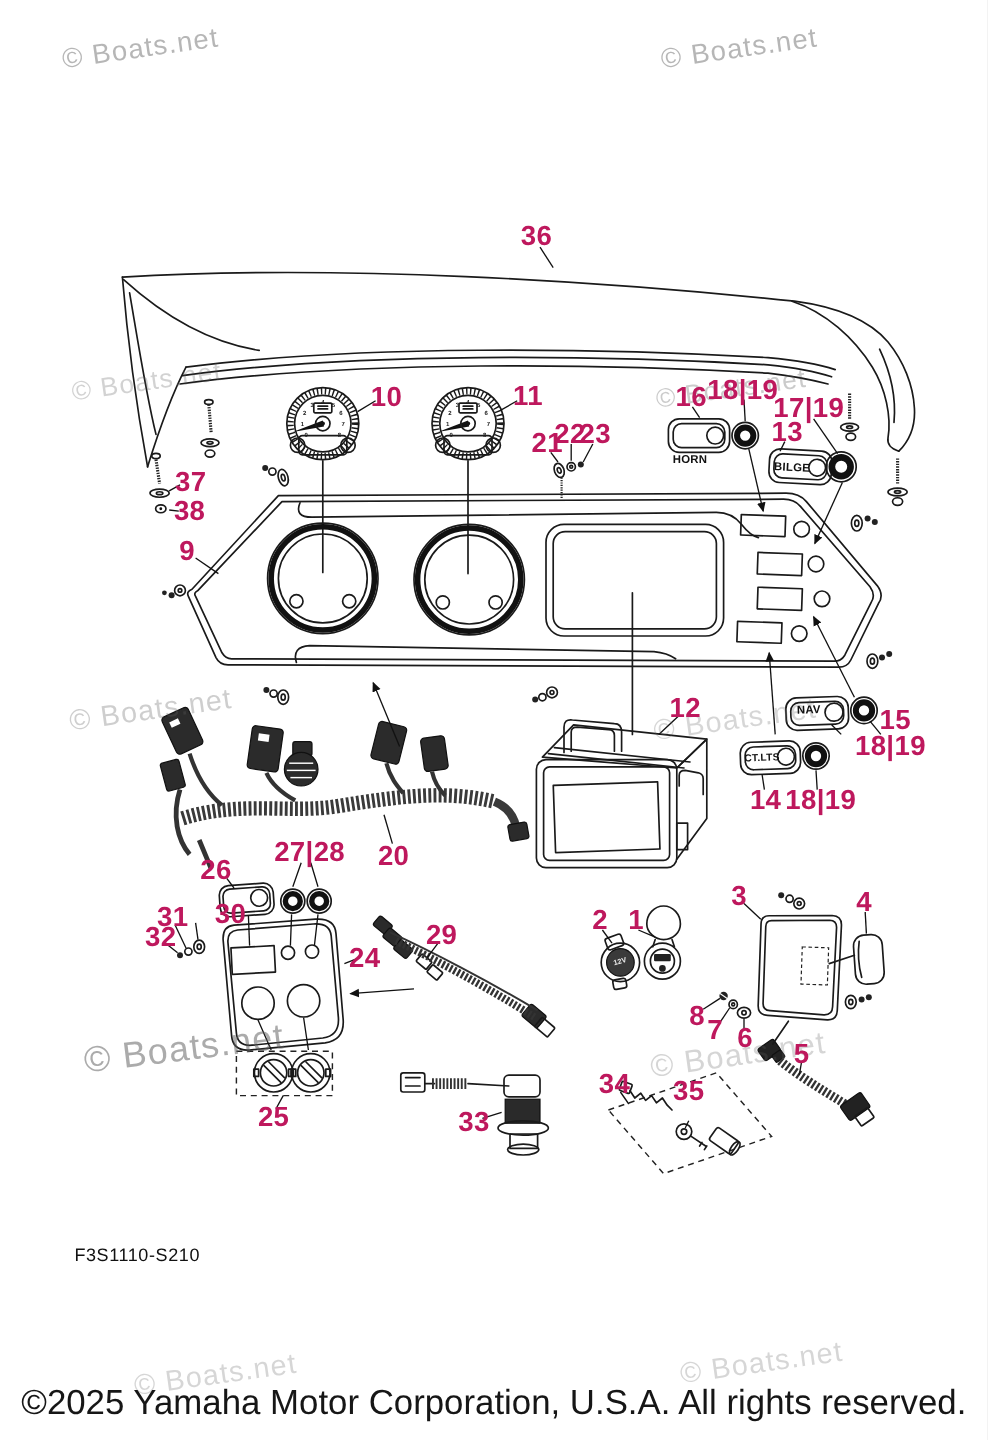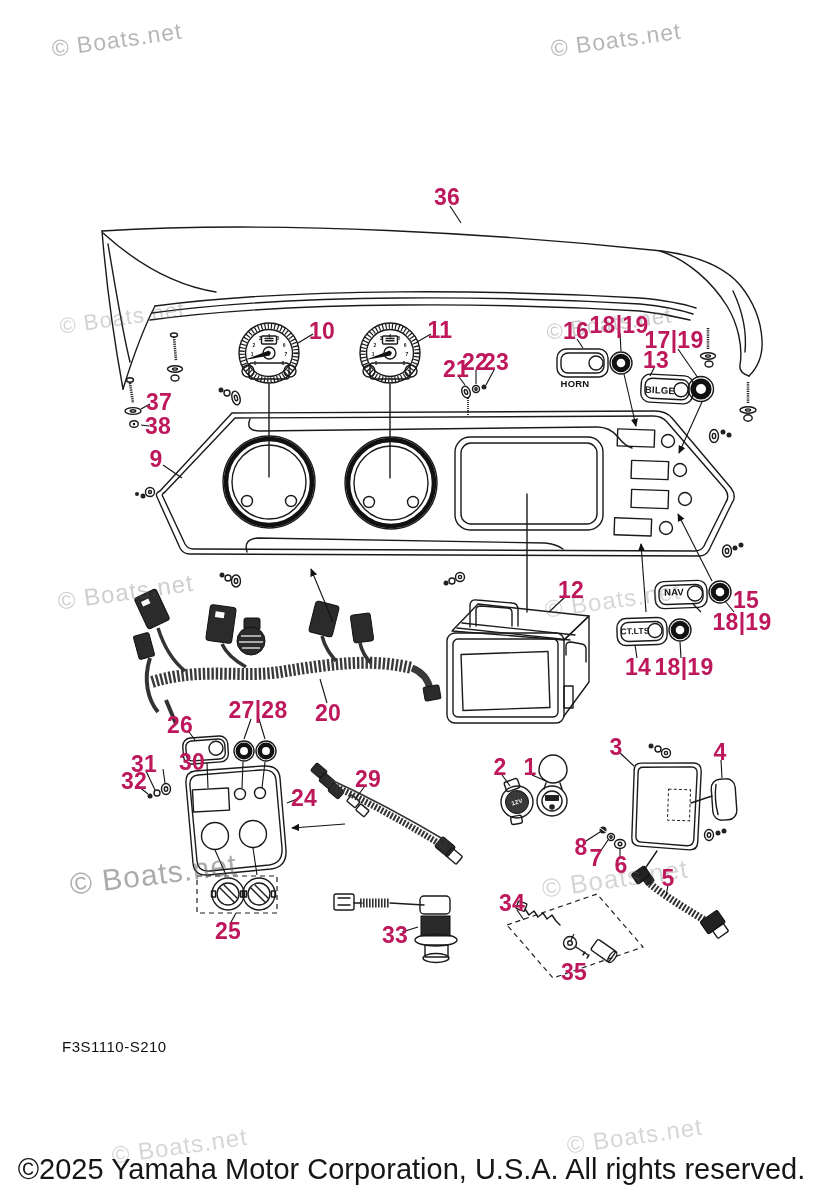--- a/index.html
+++ b/index.html
@@ -455,21 +455,21 @@
       <div class="plabel" style="left: 304px; top: 798px;">24</div>
       <div class="plabel" style="left: 500px; top: 767px;">2</div>
       <div class="plabel" style="left: 530px; top: 767px;">1</div>
       <div class="plabel" style="left: 616px; top: 747px;">3</div>
       <div class="plabel" style="left: 720px; top: 752px;">4</div>
       <div class="plabel" style="left: 581px; top: 847px;">8</div>
       <div class="plabel" style="left: 596px; top: 858px;">7</div>
       <div class="plabel" style="left: 621px; top: 865px;">6</div>
       <div class="plabel" style="left: 668px; top: 878px;">5</div>
       <div class="plabel" style="left: 512px; top: 903px;">34</div>
-      <div class="plabel" style="left: 574px; top: 972px;">35</div>
+      <div class="plabel" style="left: 574px; top: 909px;">35</div>
       <div class="plabel" style="left: 395px; top: 935px;">33</div>
       <div class="plabel" style="left: 228px; top: 931px;">25</div>
       <div class="slabel" style="left: 575px; top: 383px; font-size: 9.5px; transform: translate(-50%, -50%) rotate(0deg);">HORN</div>
       <div class="slabel" style="left: 660px; top: 390px; font-size: 9.5px; transform: translate(-50%, -50%) rotate(3deg);">BILGE</div>
       <div class="slabel" style="left: 674px; top: 592px; font-size: 9.5px; transform: translate(-50%, -50%) rotate(-2deg);">NAV</div>
       <div class="slabel" style="left: 635px; top: 631px; font-size: 8.5px; transform: translate(-50%, -50%) rotate(-2deg);">CT.LTS</div>
       <div class="slabel" style="left: 517px; top: 802px; font-size: 6px; transform: translate(-50%, -50%) rotate(-15deg); color: rgb(238, 238, 238);">12V</div>
     </div>
 <div id="gauge-digit-layer">
       <div class="gdigit" style="left: 255.074px; top: 362.751px;">0</div>

